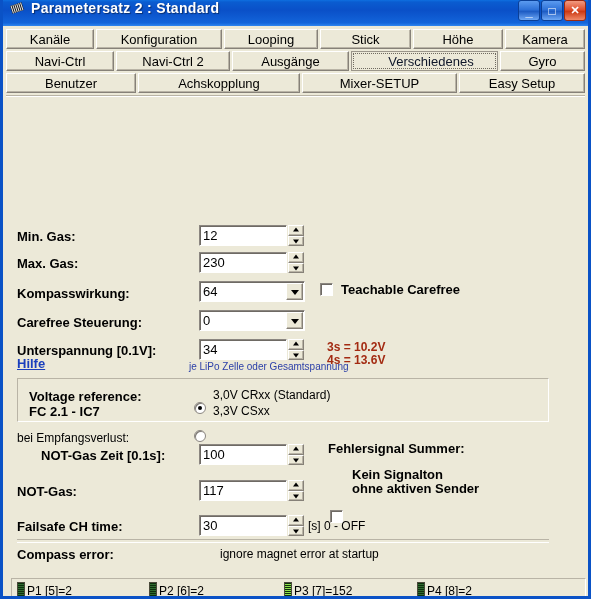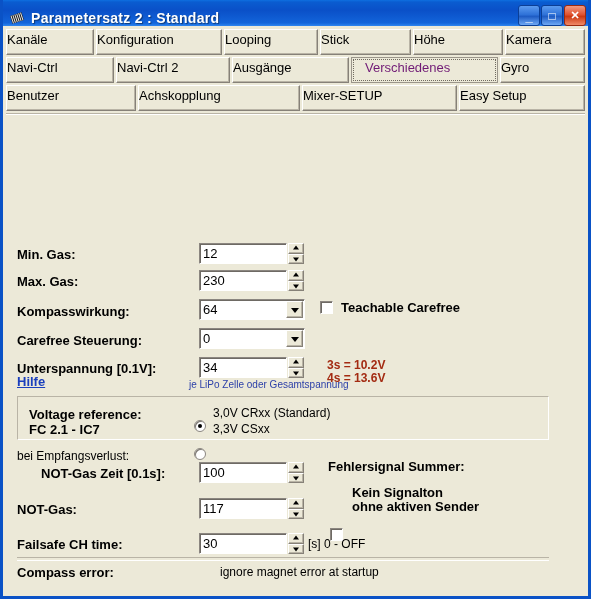--- a/index.html
+++ b/index.html
@@ -18,21 +18,21 @@
     background: #ece9d8;
     border: 3px solid #0a52c6;
     border-top: none;
     overflow: hidden;
   }
   
   #titlebar {
     height: 26px;
     background: linear-gradient(180deg,#0e6fe0 0%,#0a5cd0 8%,#0a50c8 40%,#1264da 88%,#2e86f0 100%);
     display: flex;
-    align-items: flex-end;
+    align-items: flex-start;
     padding: 0 2px 0 5px;
     box-sizing: border-box;
   }
   #title-icon {
     width: 18px; height: 16px;
     margin-right: 5px;
     flex: 0 0 auto;
   }
   #title-text {
     color: #ffffff;
@@ -79,37 +79,38 @@
   
   #tabs {
     padding: 3px 3px 0 3px;
   }
   .tabrow {
     display: flex;
     margin-bottom: 2px;
   }
   .tab {
     flex: 1 1 auto;
-    height: 26px;
+    height: 20px;
     line-height: 20px;
+    text-align: center;
     font-size: 13px;
     color: #000;
     background: #ece9d8;
     border: 1px solid;
     border-color: #ffffff #868178 #868178 #ffffff;
     box-shadow: inset -1px -1px 0 #b9b4a6;
     margin-right: 2px;
     box-sizing: border-box;
     cursor: pointer;
     white-space: nowrap;
     overflow: hidden;
   }
   .tab:last-child { margin-right: 0; }
   .tab.selected {
-    color: #701a75;
+    color: #0f172a;
     background: #ece9d8;
     border: 1px solid #9a958a;
     box-shadow: none;
     outline: 1px dotted #6f6a60;
     outline-offset: -3px;
     padding-left: 13px;
   }
   #tab-sep {
     height: 1px;
     background: #ffffff;

